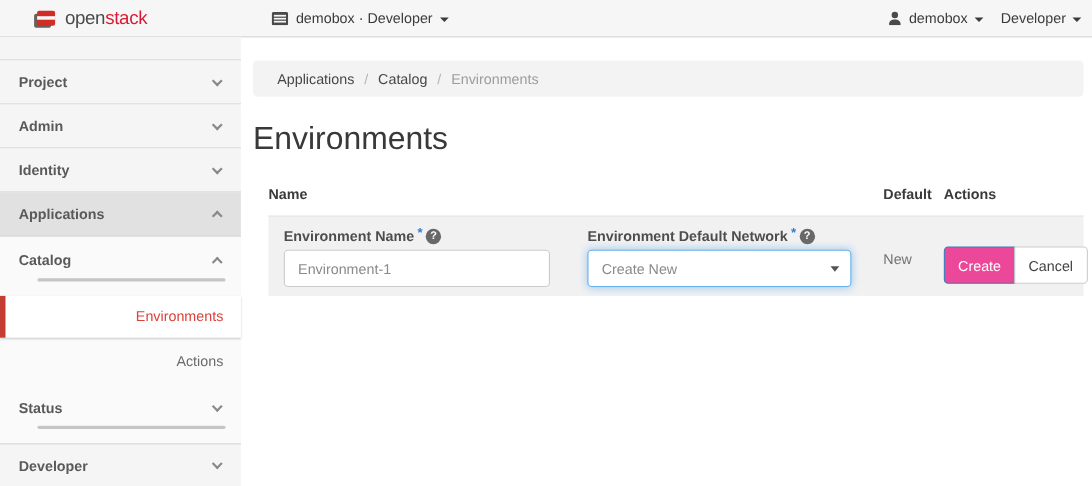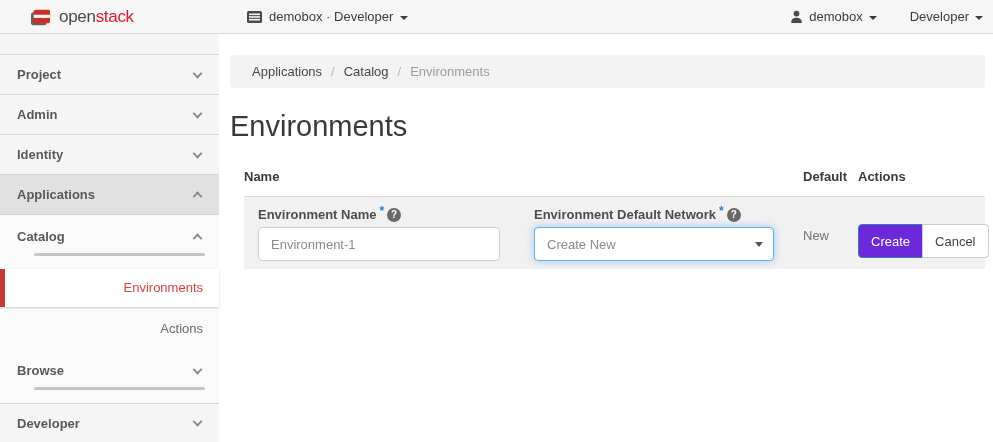--- a/index.html
+++ b/index.html
@@ -11,21 +11,21 @@
   
   .topbar {
     height: 34px; background: #f7f6f7; border-bottom: 1px solid #d8d7d8;
     display: flex; align-items: center;
   }
   .brand { width: 247px; padding-left: 30px; display: flex; align-items: center; gap: 7px; cursor: pointer; }
   .logo-text { font-size: 17px; font-weight: 500; letter-spacing: -0.3px; }
   .logo-open { color: #4a4a4a; }
   .logo-stack { color: #da1a32; }
   .switcher { display: flex; align-items: center; gap: 7px; color: #3c3b3c; cursor: pointer; }
-  .top-right { margin-left: auto; display: flex; align-items: flex-start; gap: 33px; padding-right: 10px; }
+  .top-right { margin-left: auto; display: flex; align-items: flex-start; gap: 16px; padding-right: 10px; }
   .menu-item { display: flex; align-items: center; gap: 6px; color: #3c3b3c; cursor: pointer; }
   .caret {
     width: 0; height: 0; display: inline-block; margin-top: 2px;
     border-left: 4px solid transparent; border-right: 4px solid transparent;
     border-top: 4px solid #3c3b3c;
   }
   
   .layout { display: flex; height: 408px; }
   .sidebar { width: 219px; flex-shrink: 0; background: #fbfafb; }
   .side-strip { height: 21px; background: #f6f5f6; border-bottom: 1px solid #d6d5d6; }
@@ -96,21 +96,21 @@
     border-left: 4px solid transparent; border-right: 4px solid transparent;
     border-top: 5px solid #555455;
   }
   .td-status { width: 55px; padding-top: 31px; color: #737373; }
   .td-actions { width: 127px; padding-top: 27px; }
   .btn-group { display: inline-flex; }
   .btn {
     height: 34px; padding: 0 12px; font-size: 13px; cursor: pointer;
     font-family: "Liberation Sans", "DejaVu Sans", sans-serif;
   }
-  .btn-create { background: #6d28d9; border: 1px solid #357ebd; color: #fff; border-radius: 4px 0 0 4px; }
+  .btn-create { background: #ec4899; border: 1px solid #357ebd; color: #fff; border-radius: 4px 0 0 4px; }
   .btn-cancel { background: #fff; border: 1px solid #cccccc; color: #434243; border-radius: 0 4px 4px 0; margin-left: -1px; }
 </style>
 </head>
 <body>
 
 <header class="topbar">
   <div class="brand">
     <svg width="22" height="20" viewBox="0 0 24 22">
       <rect x="1" y="6" width="17" height="14" rx="2" fill="#6b5f5c"></rect>
       <rect x="4" y="3" width="18" height="15" rx="2" fill="#cf2e27"></rect>
@@ -163,21 +163,21 @@
       <span class="chev up"></span>
     </div>
     <div class="group-head">
       <span>Catalog</span>
       <span class="chev up"></span>
       <div class="group-underline"></div>
     </div>
     <a class="side-link active">Environments</a>
     <a class="side-link plain">Actions</a>
     <div class="group-head">
-      <span>Browse</span>
+      <span>Status</span>
       <span class="chev down"></span>
       <div class="group-underline"></div>
     </div>
     <div class="side-item bordertop">
       <span>Developer</span>
       <span class="chev down"></span>
     </div>
   </nav>
 
   <main class="content">

